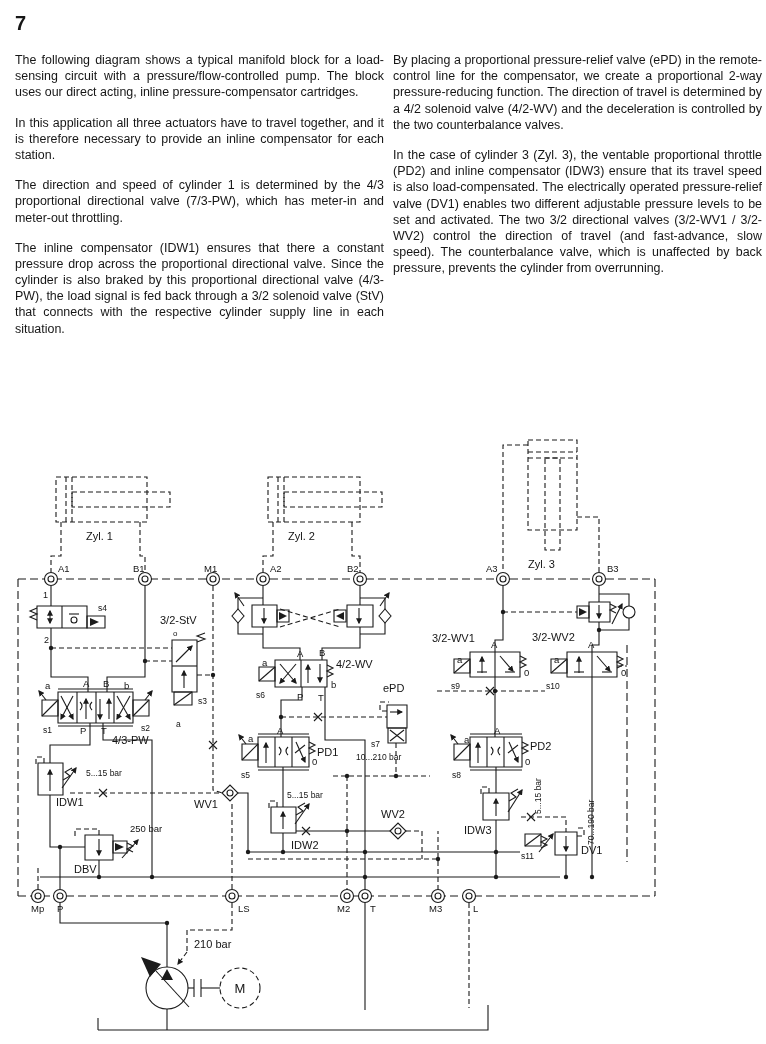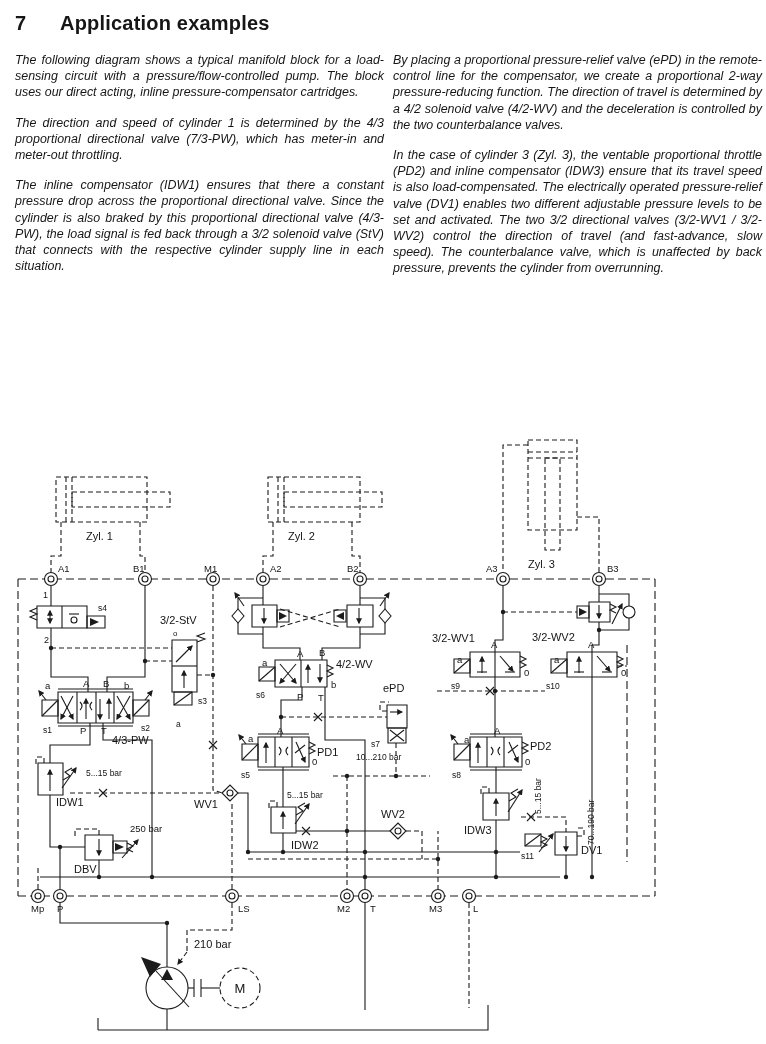--- a/index.html
+++ b/index.html
@@ -1,46 +1,46 @@
 <!DOCTYPE html>
 <html><head>
 <meta charset="utf-8">
 <style>
   html,body{margin:0;padding:0;background:#fff;}
   .page{position:relative;width:766px;height:1044px;background:#fff;overflow:hidden;
         font-family:"Liberation Sans",sans-serif;color:#161616;}
   .heading{display:flex;align-items:baseline;padding:12px 12px 0 15px;
            font-size:20px;font-weight:700;letter-spacing:.2px;}
   .heading .num{width:45px;}
-  .columns{display:flex;gap:9px;padding:17px 4px 0 15px;font-style:italic;}
+  .columns{display:flex;gap:9px;padding:17px 4px 0 15px;}
   .col{flex:1;min-width:0;}
   .col p{margin:0 0 14px 0;font-size:12.45px;line-height:1.3;text-align:justify;}
   .diagram{position:absolute;left:0;top:400px;width:766px;height:644px;}
   svg{display:block;}
   svg *{vector-effect:non-scaling-stroke;}
   .ln{fill:none;stroke:#1b1b1b;stroke-width:1.1;}
   .d{stroke-dasharray:5 3;}
   .db{stroke-dasharray:8 4;}
   .f{fill:#1b1b1b;stroke:none;}
   .w{fill:#fff;}
   #labels-layer text{fill:#141414;font-family:"Liberation Sans",sans-serif;}
 </style>
 </head>
 <body>
 
 <div class="page">
 
   <div class="heading">
     <span class="num">7</span>
-    <span>Application examples</span>
   </div>
 
   <div class="columns">
     <div class="col">
       <p>The following diagram shows a typical manifold block for a load-sensing circuit with a pressure/flow-controlled pump. The block uses our direct acting, inline pressure-compensator cartridges.</p>
+      <p>In this application all three actuators have to travel together, and it is therefore necessary to provide an inline compensator for each station.</p>
       <p>The direction and speed of cylinder 1 is determined by the 4/3 proportional directional valve (7/3-PW), which has meter-in and meter-out throttling.</p>
       <p>The inline compensator (IDW1) ensures that there a constant pressure drop across the proportional directional valve. Since the cylinder is also braked by this proportional directional valve (4/3-PW), the load signal is fed back through a 3/2 solenoid valve (StV) that connects with the respective cylinder supply line in each situation.</p>
     </div>
     <div class="col">
       <p>By placing a proportional pressure-relief valve (ePD) in the remote-control line for the compensator, we create a proportional 2-way pressure-reducing function. The direction of travel is determined by a 4/2 solenoid valve (4/2-WV) and the deceleration is controlled by the two counterbalance valves.</p>
       <p>In the case of cylinder 3 (Zyl. 3), the ventable proportional throttle (PD2) and inline compensator (IDW3) ensure that its travel speed is also load-compensated. The electrically operated pressure-relief valve (DV1) enables two different adjustable pressure levels to be set and activated. The two 3/2 directional valves (3/2-WV1 / 3/2-WV2) control the direction of travel (and fast-advance, slow speed). The counterbalance valve, which is unaffected by back pressure, prevents the cylinder from overrunning.</p>
     </div>
   </div>
 
   <div class="diagram">

